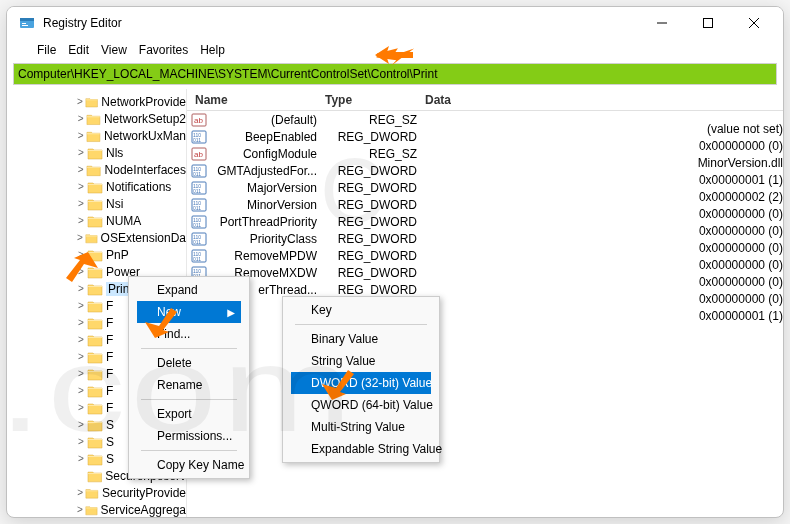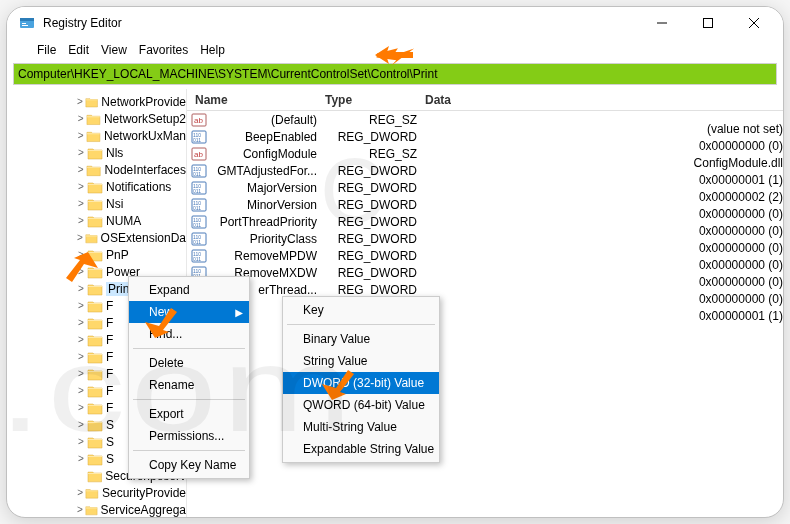--- a/index.html
+++ b/index.html
@@ -1,17 +1,17 @@
 <!DOCTYPE html>
 <html><head>
 <meta charset="utf-8">
 <style>
 * { box-sizing: border-box; margin: 0; padding: 0; font-family: "Segoe UI", Arial, sans-serif; }
 body { background: #f5f5f5; width: 790px; height: 524px; position: relative; overflow: hidden; }
-.window { position: absolute; left: 6px; top: 6px; width: 778px; height: 512px; background: #fff; border: 1px solid #c0c0c0; border-radius: 19px; box-shadow: 0 4px 20px rgba(0,0,0,0.15); overflow: hidden; }
+.window { position: absolute; left: 6px; top: 6px; width: 778px; height: 512px; background: #fff; border: 1px solid #c0c0c0; border-radius: 8px; box-shadow: 0 4px 20px rgba(0,0,0,0.15); overflow: hidden; }
 .titlebar { height: 32px; display: flex; align-items: center; padding: 0 6px; background: #fff; }
 .titlebar .app-icon { width: 16px; height: 16px; margin-right: 8px; margin-left: 6px; }
 .titlebar .title { font-size: 12px; color: #000; flex: 1; }
 .winbtns { display: flex; }
 .winbtn { width: 46px; height: 32px; display: flex; align-items: center; justify-content: center; }
 .winbtn svg { width: 10px; height: 10px; }
 .menubar { height: 22px; display: flex; align-items: center; padding: 0 24px; gap: 0; font-size: 12px; }
 .menubar span { padding: 2px 6px; }
 .addrbar { height: 22px; border: 1px solid #d0d0d0; margin: 2px 6px 4px 6px; display: flex; align-items: center; font-size: 12px; padding: 0 4px; background: #84cc16; }
 .content { display: flex; height: calc(100% - 32px - 22px - 28px); }
@@ -26,21 +26,21 @@
 .list-header { display: flex; height: 22px; align-items: center; border-bottom: 1px solid #e0e0e0; font-weight: bold; }
 .list-header div { padding-left: 8px; color: #333; }
 .col-name { width: 130px; }
 .col-type { width: 100px; }
 .col-data { flex: 1; }
 .list-row { display: flex; height: 17px; align-items: center; text-align: right; }
 .list-row .val-icon { width: 16px; height: 16px; margin-left: 4px; margin-right: 4px; }
 .list-row .nm { width: 106px; white-space: nowrap; overflow: hidden; text-overflow: ellipsis; }
 .list-row .tp { width: 100px; }
 .list-row .dt { flex: 1; margin-top: 19px; }
-.ctxmenu { position: absolute; background: #f9f9f9; border: 1px solid #ccc; box-shadow: 2px 2px 6px rgba(0,0,0,0.25); font-size: 12px; padding: 2px 0; }
+.ctxmenu { position: absolute; background: #f9f9f9; border: 1px solid #ccc; box-shadow: 2px 2px 6px rgba(0,0,0,0.25); font-size: 12px; padding: 2px 8px; }
 .ctxmenu .item { height: 22px; display: flex; align-items: center; padding: 0 28px 0 20px; position: relative; white-space: nowrap; }
 .ctxmenu .item.hl { background: #0078d4; color: #fff; }
 .ctxmenu .item .arrow { position: absolute; right: 6px; font-size: 10px; }
 .ctxmenu .sep { height: 1px; background: #d0d0d0; margin: 3px 4px; }
 .ctx1 { left: 128px; top: 276px; width: 122px; }
 .ctx2 { left: 250px; top: 296px; width: 158px; margin-left: 32px; }
 .orange-arrow { position: absolute; }
 .watermark { position: absolute; font-size: 90px; font-weight: 300; color: rgba(0,0,0,0.06); pointer-events: none; letter-spacing: 4px; }
 .wm1 { left: 320px; top: 140px; }
 .wm2 { left: 40px; top: 320px; font-size: 120px; transform: scaleX(1.3); }
@@ -320,21 +320,21 @@
             <span class="tp">REG_DWORD</span>
             <span class="dt">0x00000000 (0)</span>
           </div>
           <div class="list-row">
             <svg class="val-icon" viewBox="0 0 16 16">
               <rect x="1" y="2" width="14" height="12" rx="1" fill="#fff" stroke="#b06060"></rect>
               <text x="3" y="11" font-size="8" fill="#c04040" font-family="Arial">ab</text>
             </svg>
             <span class="nm">ConfigModule</span>
             <span class="tp">REG_SZ</span>
-            <span class="dt">ConfigModule.dll</span>
+            <span class="dt">MinorVersion.dll</span>
           </div>
           <div class="list-row">
             <svg class="val-icon" viewBox="0 0 16 16">
               <rect x="1" y="2" width="14" height="12" rx="1" fill="#fff" stroke="#4a7ab8"></rect>
               <text x="2" y="8" font-size="5" fill="#4a7ab8" font-family="Arial">110</text>
               <text x="2" y="13" font-size="5" fill="#4a7ab8" font-family="Arial">011</text>
             </svg>
             <span class="nm">GMTAdjustedFor...</span>
             <span class="tp">REG_DWORD</span>
             <span class="dt">0x00000001 (1)</span>

